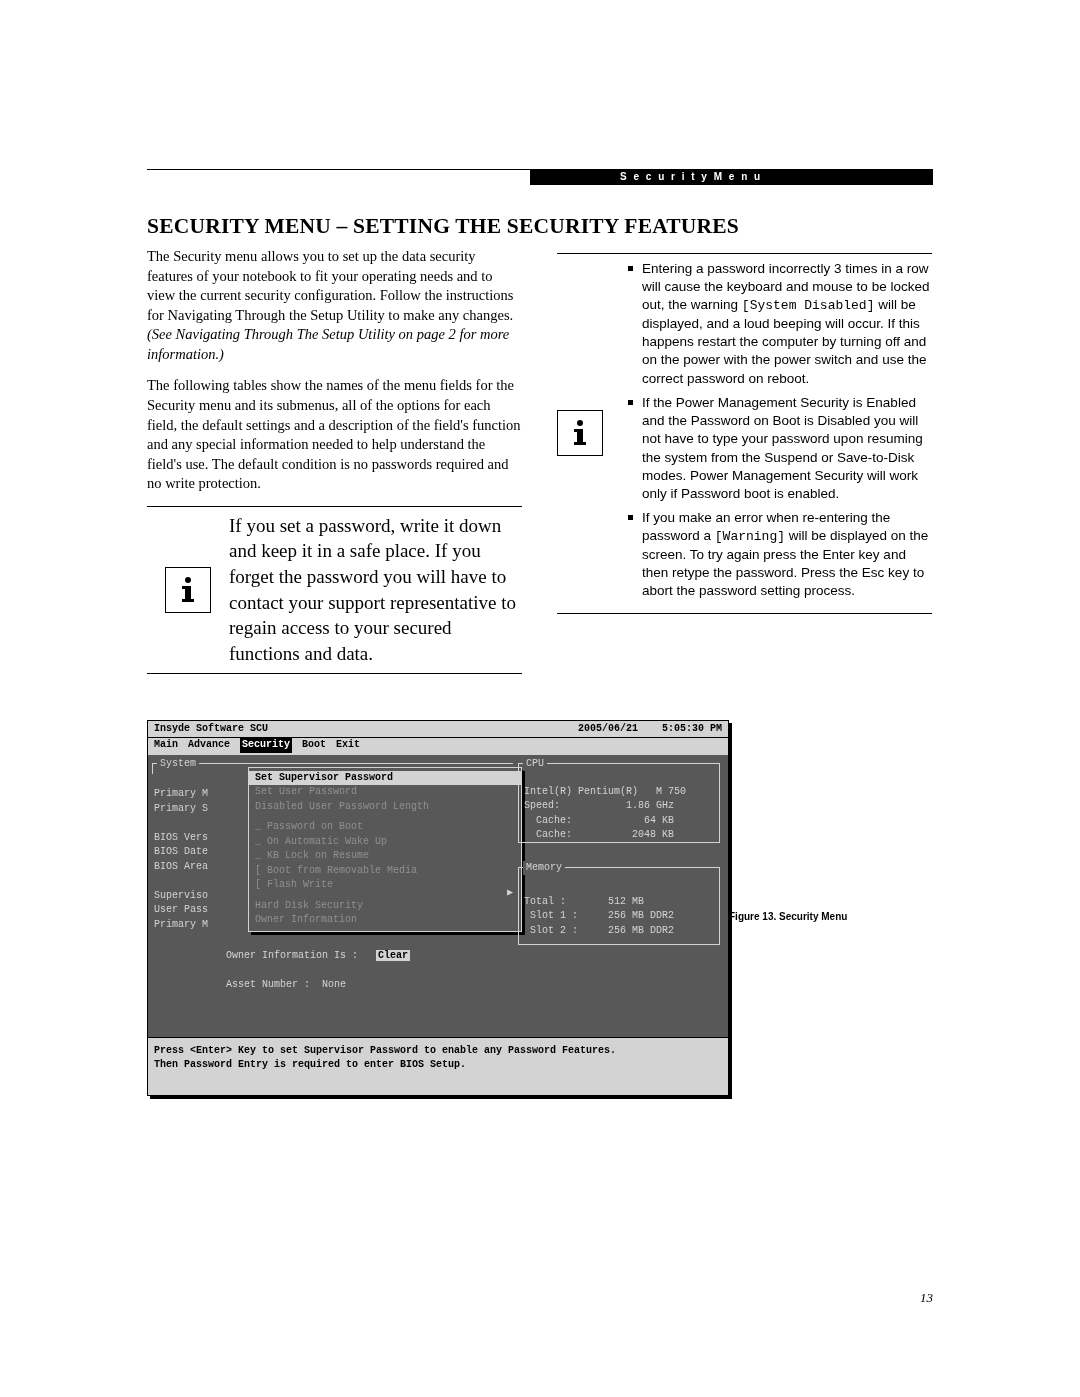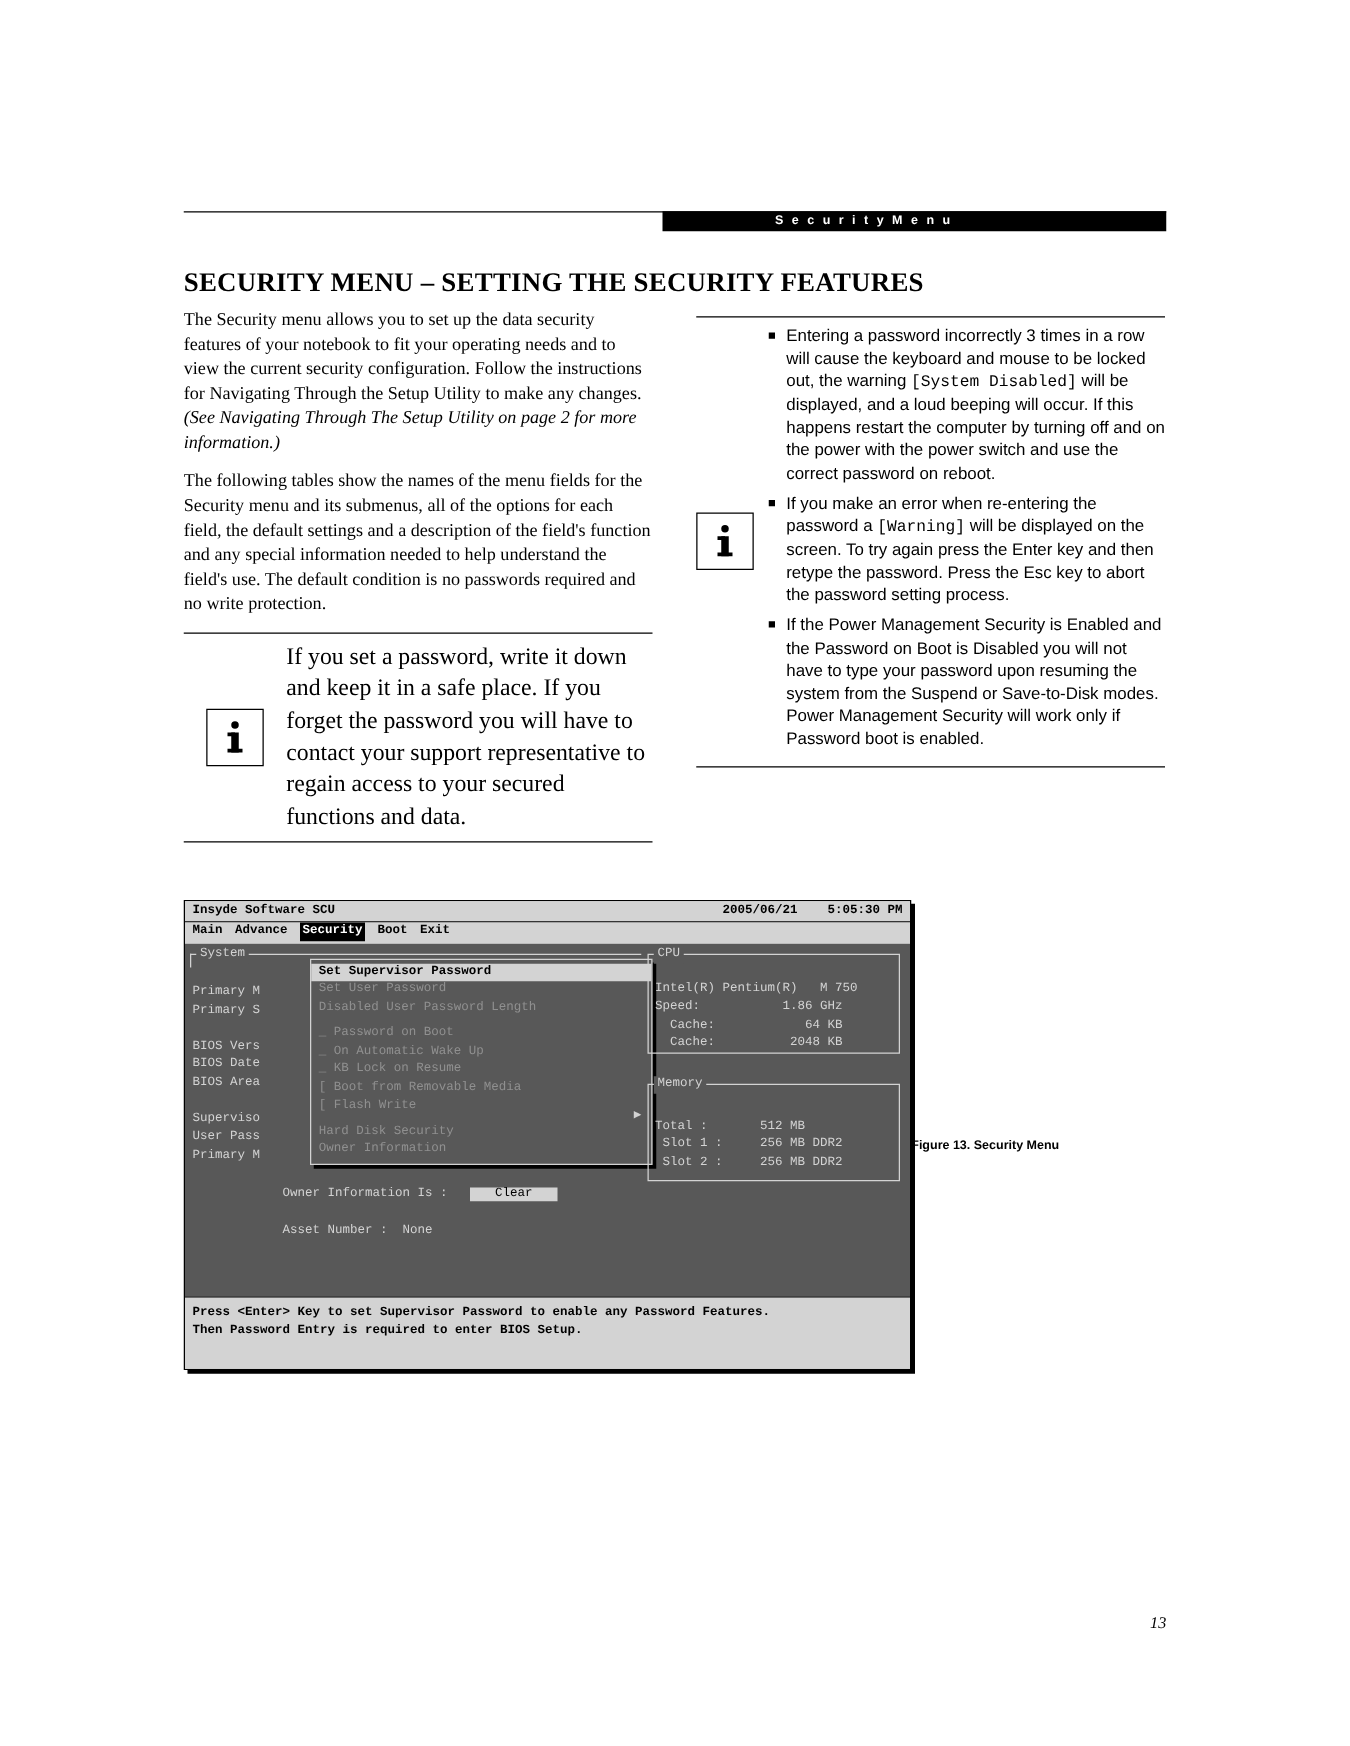--- a/index.html
+++ b/index.html
@@ -113,21 +113,21 @@
     height: 5px;
     background: #000;
   }
   .mono-inline {
     font-family: "Courier New", monospace;
     font-size: 13px;
   }
   .col2-note {
     display: flex;
     align-items: center;
-    gap: 12px;
+    gap: 25px;
   }
   .col2-note .note-icon {
     margin-left: 0;
     margin-top: 0;
   }
 
   
   .bios-wrap {
     margin-top: 40px;
     display: flex;
@@ -232,22 +232,22 @@
   }
   .bios-owner {
     position: absolute;
     left: 6px;
     top: 180px;
     white-space: pre;
   }
   .bios-owner .sel2 {
     background: #d3d3d3;
     color: #000;
-    font-weight: normal;
-    padding: 0 20px;
+    font-weight: bold;
+    padding: 0 2px;
   }
   .bios-help {
     background: #d3d3d3;
     color: #000;
     padding: 6px 6px 22px;
     font-weight: bold;
     border-top: 1px solid #000;
     white-space: pre-wrap;
   }
   .caption {
@@ -307,24 +307,24 @@
                 <circle cx="12" cy="5" r="3" fill="#000"></circle>
                 <rect x="9" y="11" width="6" height="16" fill="#000"></rect>
                 <rect x="6" y="11" width="6" height="3" fill="#000"></rect>
                 <rect x="6" y="24" width="12" height="3" fill="#000"></rect>
               </svg>
           </div>
           <ul class="bullets">
             <li>
               <span>Entering a password incorrectly 3 times in a row will cause the keyboard and mouse to be locked out, the warning </span><span class="mono-inline">[System Disabled]</span><span> will be displayed, and a loud beeping will occur. If this happens restart the computer by turning off and on the power with the power switch and use the correct password on reboot.</span>
             </li>
+            <li>If the Power Management Security is Enabled and the Password on Boot is Disabled you will not have to type your password upon resuming the system from the Suspend or Save-to-Disk modes. Power Management Security will work only if Password boot is enabled.</li>
             <li>
               <span>If you make an error when re-entering the password a </span><span class="mono-inline">[Warning]</span><span>  will be displayed on the screen. To try again press the Enter key and then retype the password. Press the Esc key to abort the password setting process.</span>
             </li>
-            <li>If the Power Management Security is Enabled and the Password on Boot is Disabled you will not have to type your password upon resuming the system from the Suspend or Save-to-Disk modes. Power Management Security will work only if Password boot is enabled.</li>
           </ul>
         </div>
         <hr class="hr">
       </div>
     </div>
 
     <div class="bios-wrap">
       <div class="bios">
         <div class="bios-titlebar">
           <span>Insyde Software SCU</span>

